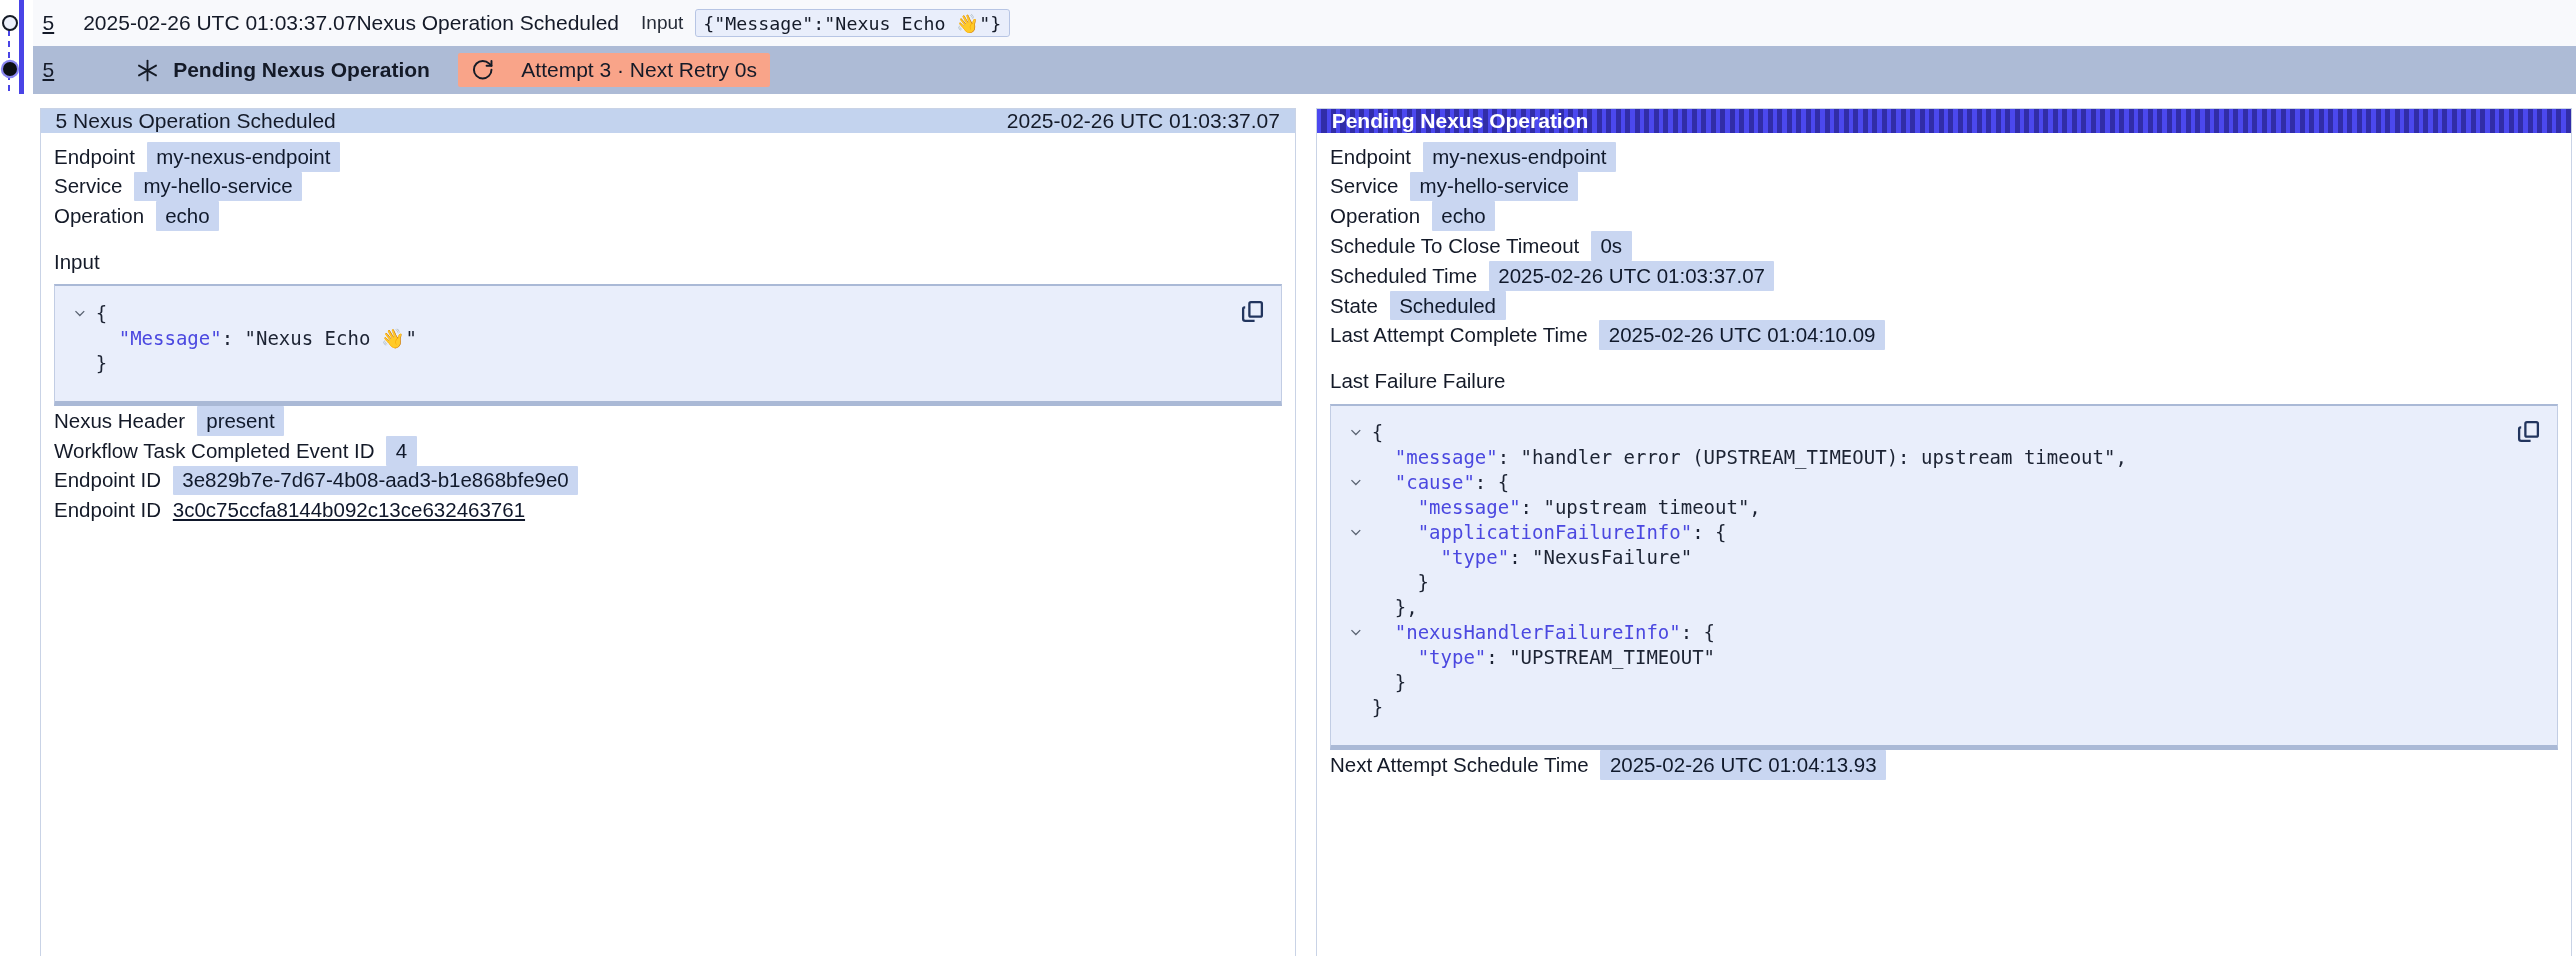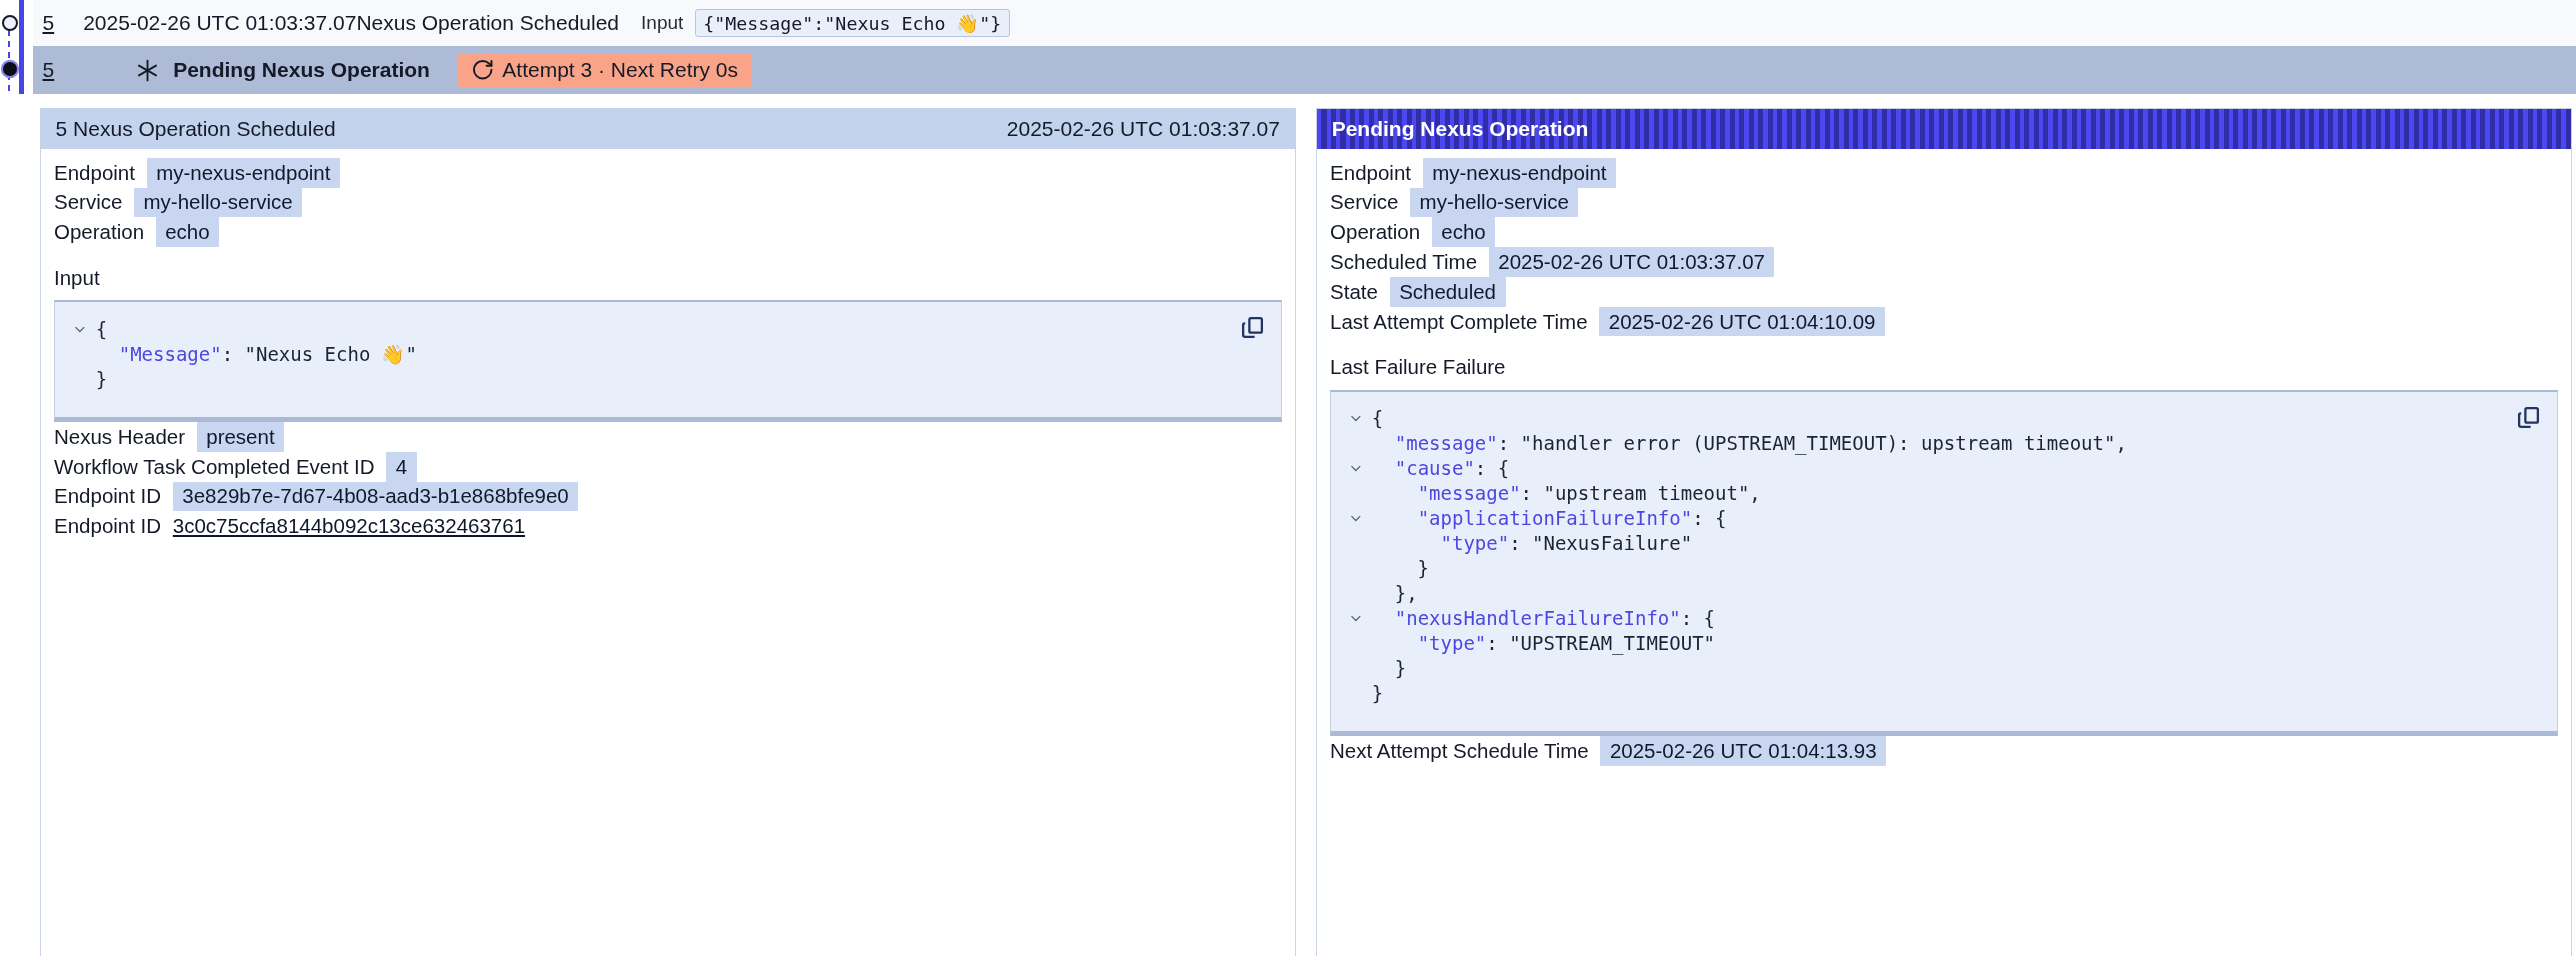--- a/index.html
+++ b/index.html
@@ -21,27 +21,27 @@
   .row1{top:0;height:46px;background:var(--event-row-bg,#f8f9fc);padding-left:9.5px;}
   .row2{top:46px;height:48px;background:var(--selected-row-bg,#adbbd6);padding-left:9.5px;}
   .evt-id{font-size:21px;text-decoration:underline;color:#141a28;cursor:pointer;}
   .evt-time{font-size:21px;margin-left:29px;}
   .evt-name{font-size:21px;font-weight:400;}
   .evt-input-label{font-size:19px;margin-left:22px;color:#262c38;}
   .input-chip{font-family:"DejaVu Sans Mono",monospace;font-size:18.3px;margin-left:11.7px;
     background:var(--code-bg,#e9eefb);border:1.5px solid #b7c5e4;border-radius:2.9px;padding:2.2px 7.3px;}
   .asterisk-wrap{margin-left:81px;display:flex;align-items:center;}
   .pending-name{font-size:21px;font-weight:700;margin-left:13px;}
-  .attempt-badge{display:flex;align-items:center;gap:8px;margin-left:28px;
+  .attempt-badge{display:flex;align-items:center;gap:27px;margin-left:28px;
     background:var(--retry-badge-bg,#f9a489);border-radius:2.2px;padding:5.1px 13px;font-size:21px;}
 
   
   .panels{position:absolute;left:40px;top:108px;right:4.4px;height:879px;display:flex;gap:20.5px;align-items:stretch;}
   .panel{flex:1;border:1.5px solid #c9d3e6;background:#fff;box-sizing:border-box;display:flex;flex-direction:column;}
-  .panel-header{height:40px;flex:none;display:flex;align-items:center;justify-content:space-between;
+  .panel-header{height:24px;flex:none;display:flex;align-items:center;justify-content:space-between;
     padding:0 14.6px;font-size:21px;font-weight:500;}
   .left-header{background:var(--panel-header-bg,#c3d3ee);}
   .pending-header{background:repeating-linear-gradient(90deg,var(--stripe-light,#4b48ef) 0 4.4px,var(--stripe-dark,#312da8) 4.4px 9.5px);
     color:#fff;font-weight:700;}
   .panel-body{padding:8.8px 13px 0 13px;}
   .field-row{display:flex;align-items:center;gap:11.7px;margin-top:0;min-height:29px;font-size:20.5px;}
   .field-label{color:#141a28;}
   .field-badge{background:var(--badge-bg,#c9d6f1);border-radius:1px;padding:2.9px 9.5px;color:#10192b;}
   .field-link{text-decoration:underline;color:#0f172a;cursor:pointer;}
   .section-label{margin-top:19px;font-size:20.5px;}
@@ -178,20 +178,24 @@
             </div>
             <div class="field-row">
               <span class="field-label">Service</span>
               <span class="field-badge">my-hello-service</span>
             </div>
             <div class="field-row">
               <span class="field-label">Operation</span>
               <span class="field-badge">echo</span>
             </div>
             <div class="field-row">
+              <span class="field-label">Schedule To Close Timeout</span>
+              <span class="field-badge">0s</span>
+            </div>
+            <div class="field-row">
               <span class="field-label">Scheduled Time</span>
               <span class="field-badge">2025-02-26 UTC 01:03:37.07</span>
             </div>
             <div class="field-row">
               <span class="field-label">State</span>
               <span class="field-badge">Scheduled</span>
             </div>
             <div class="field-row">
               <span class="field-label">Last Attempt Complete Time</span>
               <span class="field-badge">2025-02-26 UTC 01:04:10.09</span>

